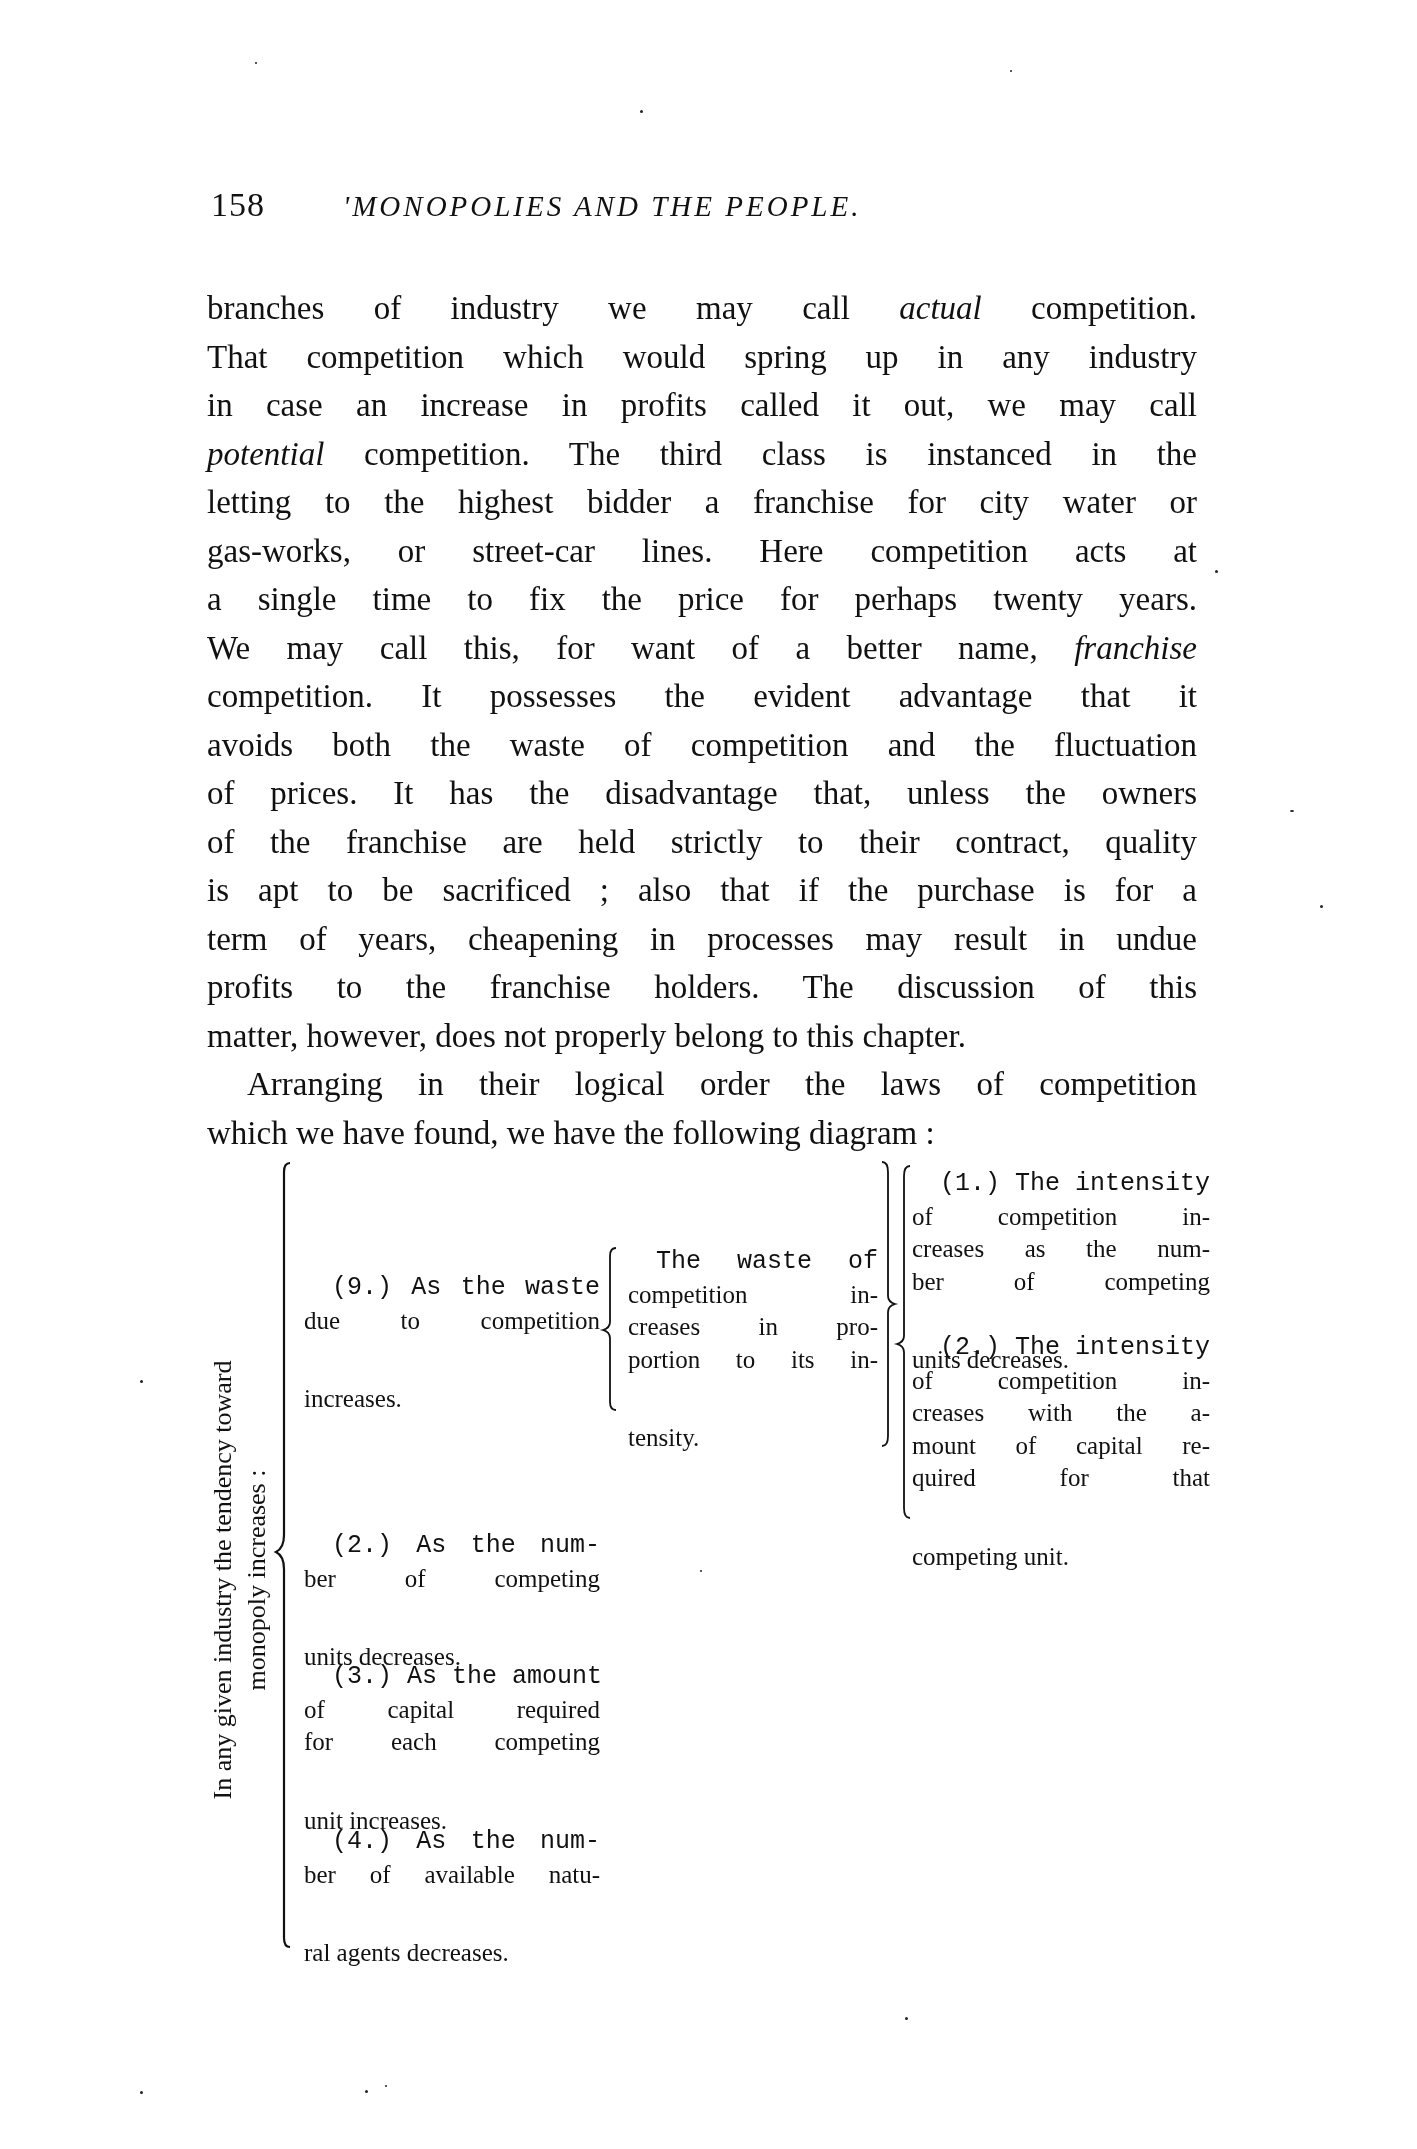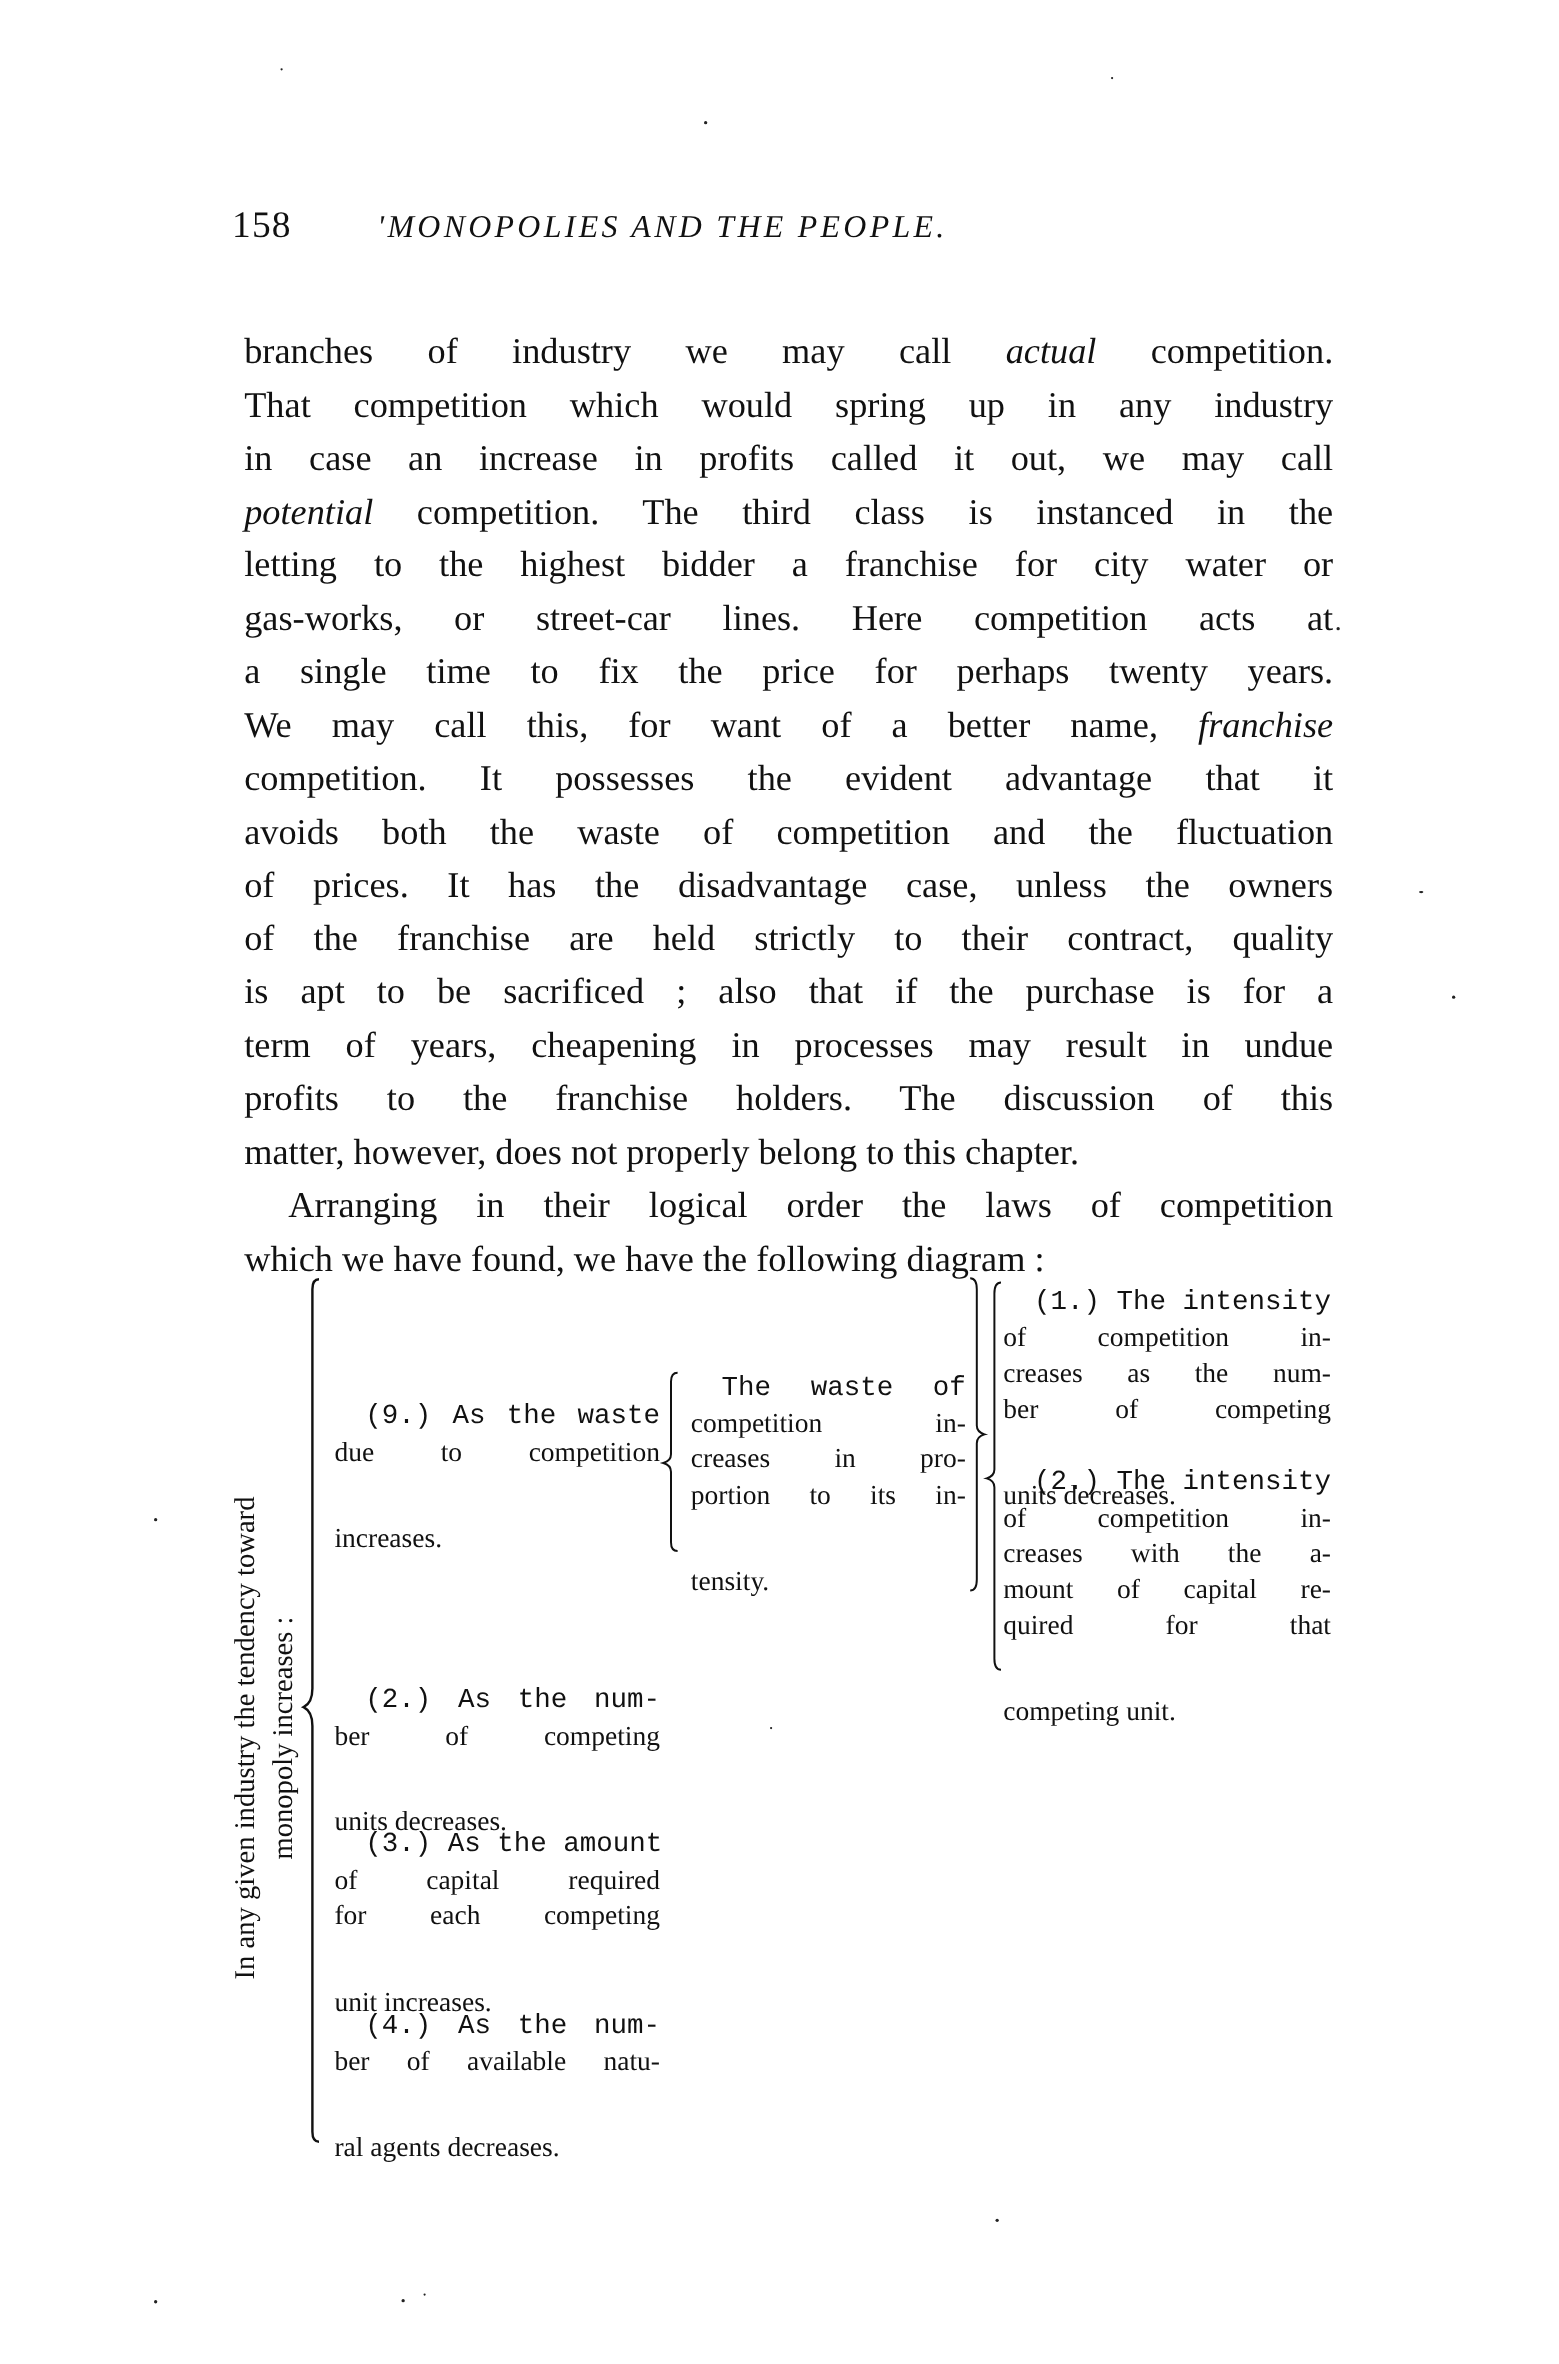--- a/index.html
+++ b/index.html
@@ -2,21 +2,21 @@
 <html><head>
 <meta charset="utf-8">
 <style>
   html, body { margin: 0; padding: 0; background: #ffffff; }
   body { width: 1417px; height: 2149px; position: relative; overflow: hidden;
          font-family: "Liberation Serif", "DejaVu Serif", serif; color: #111; }
   .speck { position: absolute; background: #222; border-radius: 50%; }
   .header { position: absolute; top: 186px; left: 211px; width: 1000px; height: 50px; }
   .page-num { position: absolute; left: 0; top: 0; font-size: 34px; letter-spacing: 1px; }
   .running-title { position: absolute; left: 132px; top: 4px; font-size: 29px; font-style: italic; letter-spacing: 3px; }
-  .body-text { position: absolute; top: 296px; left: 207px; width: 990px; margin-left: 15px; }
+  .body-text { position: absolute; top: 284px; left: 207px; width: 990px; }
   .line { display: block; height: 48.5px; line-height: 48.5px; font-size: 33px; white-space: nowrap;
           text-align: justify; text-align-last: justify; }
   .line.last { text-align-last: left; }
   .line.indent { padding-left: 40px; box-sizing: border-box; }
   .line em { font-style: italic; }
 
   .diagram { position: absolute; top: 1160px; left: 190px; width: 1040px; height: 790px; }
   .vlabel { position: absolute; left: 0; top: 80px; width: 100px; height: 680px; }
   .vlabel .rot { position: absolute; left: 50%; top: 50%; transform: translate(-50%,-50%) rotate(-90deg);
                  white-space: nowrap; font-size: 26px; text-align: center; line-height: 34px; }
@@ -51,21 +51,21 @@
     <span class="line"><span>branches of industry we may call </span><em>actual</em><span> competition.</span></span>
     <span class="line"><span>That competition which would spring up in any industry</span><em></em><span></span></span>
     <span class="line"><span>in case an increase in profits called it out, we may call</span><em></em><span></span></span>
     <span class="line"><span></span><em>potential</em><span> competition.  The third class is instanced in the</span></span>
     <span class="line"><span>letting to the highest bidder a franchise for city water or</span><em></em><span></span></span>
     <span class="line"><span>gas-works, or street-car lines.  Here competition acts at</span><em></em><span></span></span>
     <span class="line"><span>a single time to fix the price for perhaps twenty years.</span><em></em><span></span></span>
     <span class="line"><span>We may call this, for want of a better name, </span><em>franchise</em><span></span></span>
     <span class="line"><span>competition.  It possesses the evident advantage that it</span><em></em><span></span></span>
     <span class="line"><span>avoids both the waste of competition and the fluctuation</span><em></em><span></span></span>
-    <span class="line"><span>of prices.  It has the disadvantage case, unless the owners</span><em></em><span></span></span>
+    <span class="line"><span>of prices.  It has the disadvantage that, unless the owners</span><em></em><span></span></span>
     <span class="line"><span>of the franchise are held strictly to their contract, quality</span><em></em><span></span></span>
     <span class="line"><span>is apt to be sacrificed ; also that if the purchase is for a</span><em></em><span></span></span>
     <span class="line"><span>term of years, cheapening in processes may result in undue</span><em></em><span></span></span>
     <span class="line"><span>profits to the franchise holders.  The discussion of this</span><em></em><span></span></span>
     <span class="line last"><span>matter, however, does not properly belong to this chapter.</span><em></em><span></span></span>
     <span class="line indent"><span>Arranging in their logical order the laws of competition</span><em></em><span></span></span>
     <span class="line last"><span>which we have found, we have the following diagram :</span><em></em><span></span></span>
   </div>
 
 <div class="diagram">

